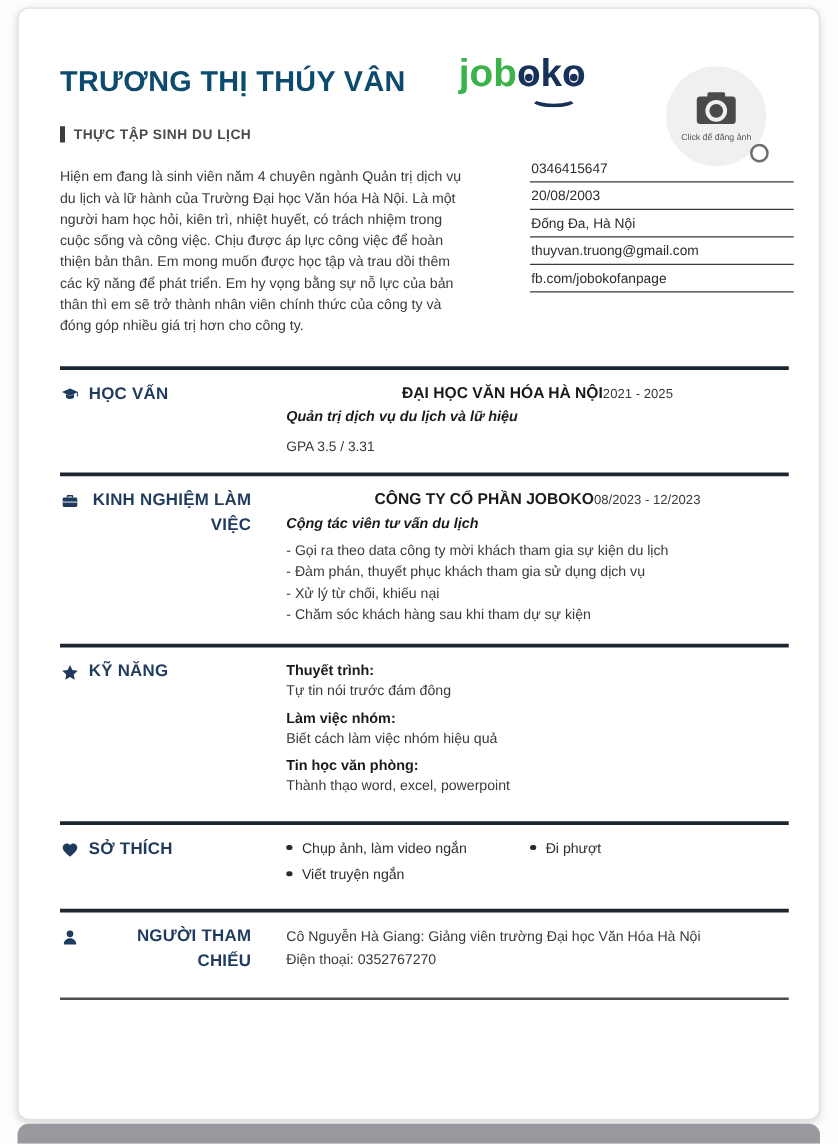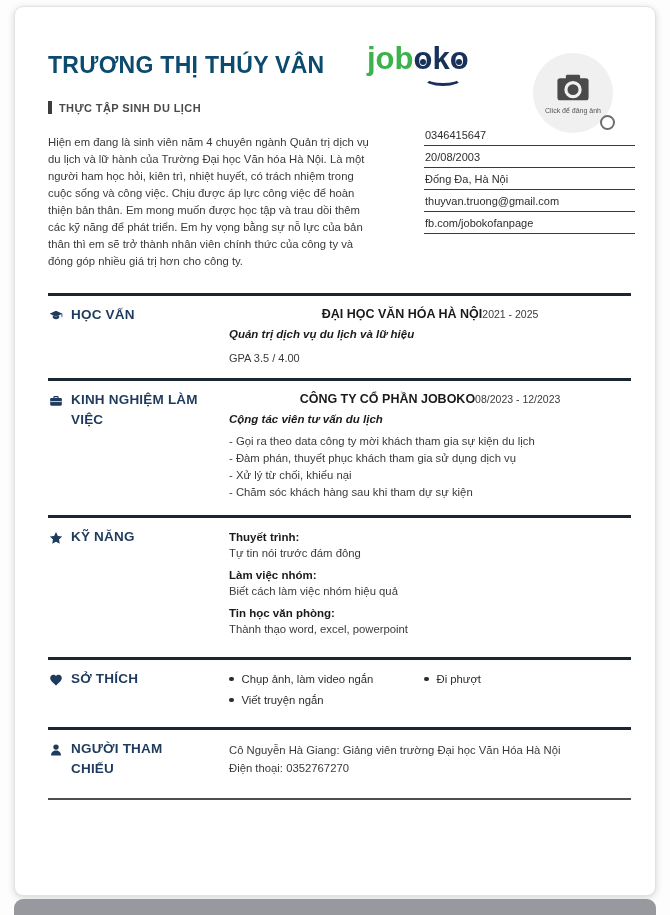--- a/index.html
+++ b/index.html
@@ -57,21 +57,21 @@
   }
   
   .contact { position:absolute; left:409px; top:118px; width:211px; }
   .contact-field {
     font-size:11px; color:#2d2d2d; padding:4px 0 4px 1px;
     border-bottom:1.6px solid #3a3a3a; margin-bottom:1px;
   }
   
   .sections { padding:0 24px 0 33px; }
   .section { display:flex; border-top:3px solid #1b2633; padding:9px 0 14px; }
-  .sec-left { width:181px; flex-shrink:0; display:flex; }
+  .sec-left { width:181px; flex-shrink:0; display:flex;text-align:right; }
   .sec-icon { width:14px; height:14px; margin:4px 8px 0 1px; flex-shrink:0; }
   .sec-icon svg { width:14px; height:14px; fill:#1e3a5c; display:block; }
   .sec-title {
     font-size:13.5px; font-weight:700; color:#1e3a5c; line-height:1.5;
     letter-spacing:.2px; max-width:130px;
   }
   .sec-body { flex:1; padding-top:2px; }
   .entry-head { display:flex; justify-content:center; align-items:baseline; }
   .org { font-size:12.5px; font-weight:700; color:#1a1a1a; }
   .period { font-size:10.5px; color:#3a3a3a; }
@@ -148,21 +148,21 @@
             </svg>
         </span>
         <div class="sec-title">HỌC VẤN</div>
       </div>
       <div class="sec-body">
         <div class="entry-head">
           <div class="org">ĐẠI HỌC VĂN HÓA HÀ NỘI</div>
           <div class="period">2021 - 2025</div>
         </div>
         <div class="role">Quản trị dịch vụ du lịch và lữ hiệu</div>
-        <div class="gpa">GPA 3.5 / 4.00</div>
+        <div class="gpa">GPA 3.5 / 3.31</div>
       </div>
     </div>
 
     <div class="section">
       <div class="sec-left">
         <span class="sec-icon">
           <svg viewBox="0 0 24 24">
               <path d="M9 3.5h6c.8 0 1.5.7 1.5 1.5v2h-2V5.5h-5V7h-2V5c0-.8.7-1.5 1.5-1.5z"></path>
               <rect x="2" y="7" width="20" height="13" rx="2"></rect>
               <rect x="2" y="12.4" width="20" height="1.4" fill="#fff" opacity="0.9"></rect>

